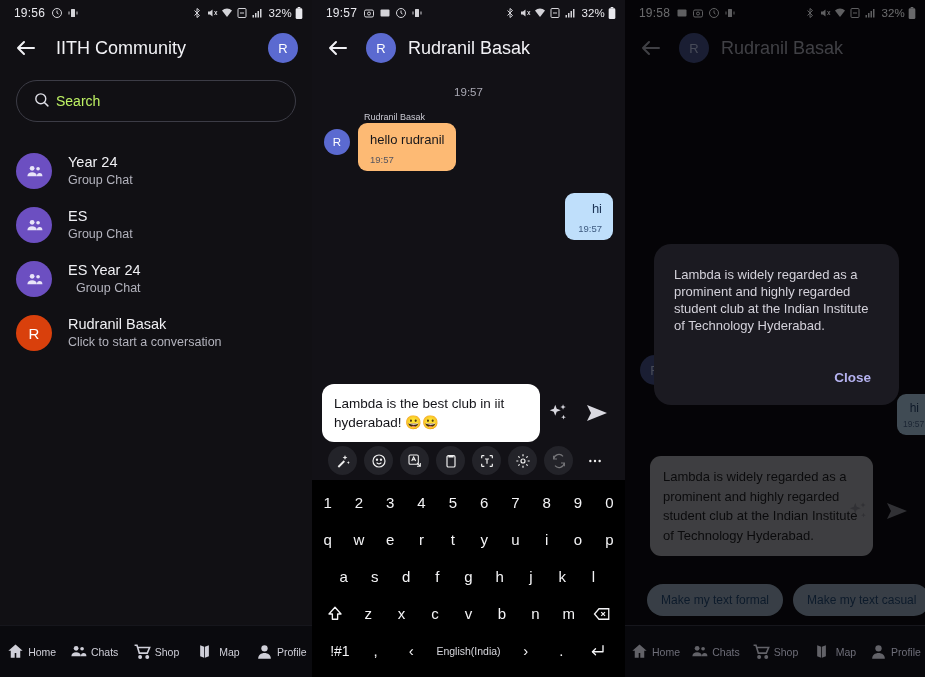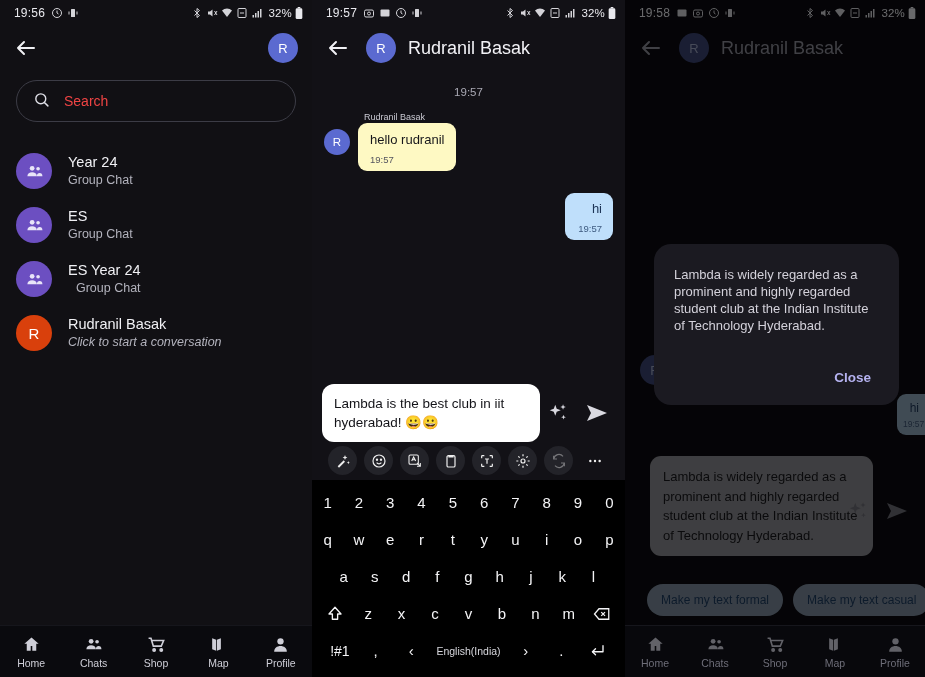--- a/index.html
+++ b/index.html
@@ -50,56 +50,56 @@
   .appbar .avatar-left { margin-left: 16px; }
   .appbar-title.dim { color: #8e8e99; }
 
   
   .searchwrap { padding: 10px 16px 0 16px; }
   .searchbar {
     height: 42px; border: 1px solid #3c3c46; border-radius: 22px;
     display: flex; align-items: center; padding: 0 16px; background: transparent;
   }
   .searchbar svg { width: 17px; height: 17px; flex: 0 0 auto; }
-  .search-ph { margin-left: 14px; font-size: 14px; color: #ef4444; }
+  .search-ph { margin-left: 6px; font-size: 14px; color: #bef264; }
 
   
   .chatlist { padding: 22px 0 0 0; }
   .chatrow { display: flex; align-items: center; padding: 9px 16px; cursor: pointer; }
   .chatrow .avatar { width: 36px; height: 36px; font-size: 15px; }
   .chatrow .meta { margin-left: 16px; }
   .chatrow .nm { font-size: 14.5px; color: #f0f0f4; line-height: 18px; }
   .chatrow .sub { font-size: 12.5px; color: #b3b3bd; line-height: 17px; margin-top: 1px; text-align: right; }
-  .chatrow .sub.it { font-style: italic; }
+  .chatrow .sub.it { }
 
   
   .bottomnav {
     position: absolute; left: 0; bottom: 0; width: 100%; height: 52px;
     background: #0a0a0e; display: flex; align-items: center;
     border-top: 1px solid #16161c;
   }
   .navitem {
-    flex: 1; display: flex; flex-direction: column; align-items: center;
+    flex: 1; display: flex; flex-direction: row; align-items: center;
     justify-content: center; gap: 3px; cursor: pointer;
   }
   .navitem svg { width: 19px; height: 19px; display: block; }
   .navitem .lbl { font-size: 10.5px; color: #cfcfd8; }
   .p3 .bottomnav { background: #08080c; }
   .p3 .navitem .lbl { color: #6e6e79; }
   .p3 .navitem svg { opacity: .45; }
 
   
   .msgarea { position: relative; padding: 0 12px; }
   .daytime { text-align: center; font-size: 11.5px; color: #a9a9b4; margin-top: 16px; }
   .row-in { display: flex; align-items: flex-end; margin-top: 14px; }
   .row-in .avatar { width: 26px; height: 26px; font-size: 11.5px; margin-right: 8px; margin-bottom: 16px;}
   .bubble-stack { display:flex; flex-direction: column; }
   .sender { font-size: 9px; color: #c9c9d2; margin-left: 6px; margin-bottom: 1px; }
   .bubble-in {
-    background: #fef9c3; color: #17171b; border-radius: 9px;
+    background: #fdba74; color: #17171b; border-radius: 9px;
     padding: 9px 12px 6px 12px; max-width: 200px;
   }
   .bubble-in .txt { font-size: 13px; line-height: 16px; }
   .bubble-in .ts { font-size: 9.5px; color: #55555f; margin-top: 6px; }
   .row-out { display: flex; justify-content: flex-end; margin-top: 22px; }
   .bubble-out {
     background: #bfdffb; color: #1d3557; border-radius: 9px;
     padding: 8px 11px 6px 11px; min-width: 48px; text-align: right;
   }
   .bubble-out .txt { font-size: 13px; line-height: 16px; }
@@ -244,20 +244,21 @@
             </svg></span>
       </span>
     </div>
 
     <div class="appbar">
       <span class="back-arrow">
           <svg viewBox="0 0 24 24" fill="none" stroke="#f0f0f4" stroke-width="2" stroke-linecap="round" stroke-linejoin="round">
             <path d="M20 12H4M10 6l-6 6 6 6"></path>
           </svg>
         </span>
+      <span class="appbar-title">IITH Community</span>
       <span class="avatar av-blue avatar-right">R</span>
     </div>
 
     <div class="searchwrap">
       <div class="searchbar">
         <span><svg viewBox="0 0 24 24" fill="none" stroke="#e0e0e8" stroke-width="2" stroke-linecap="round">
               <circle cx="11" cy="11" r="7"></circle>
               <path d="M16.5 16.5L21 21"></path>
             </svg></span>
         <span class="search-ph">Search</span>

